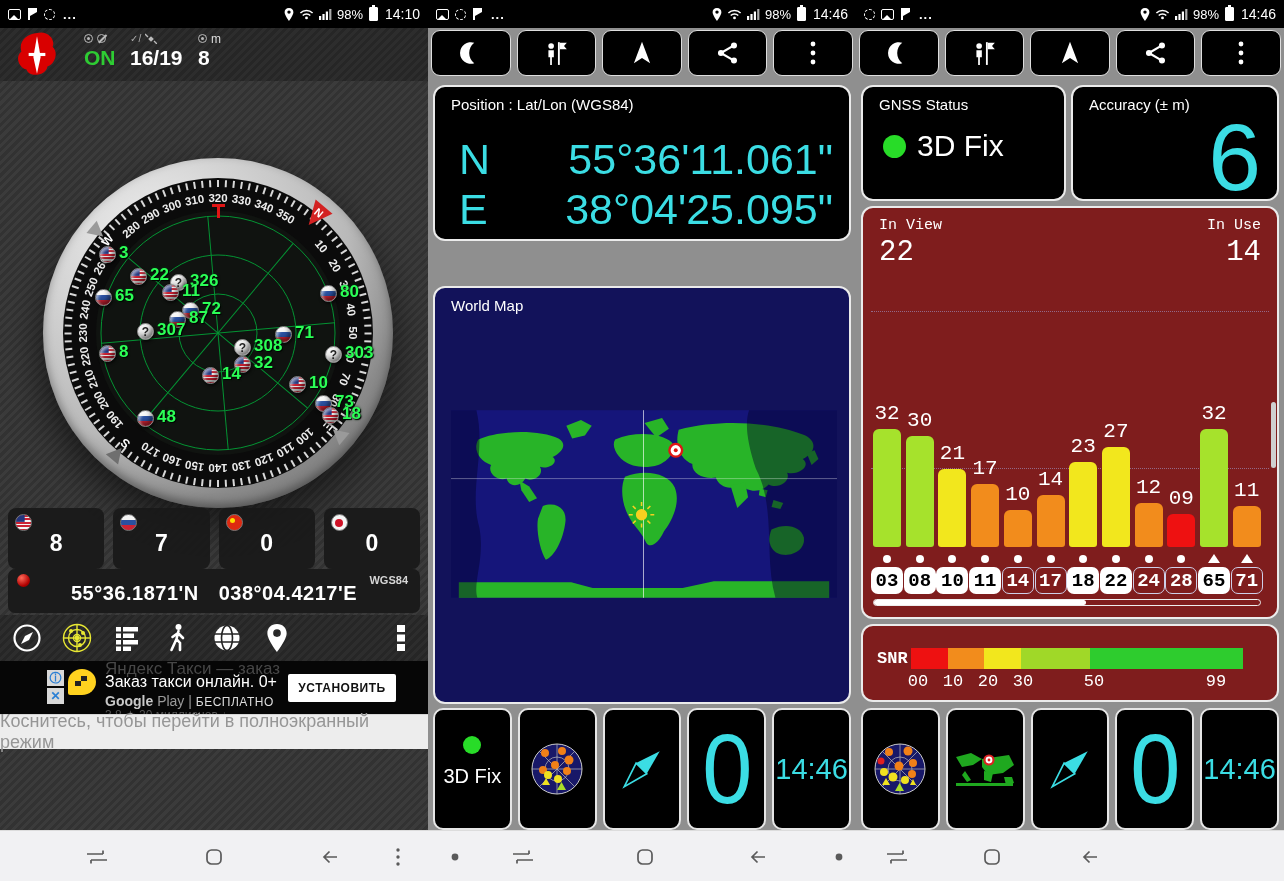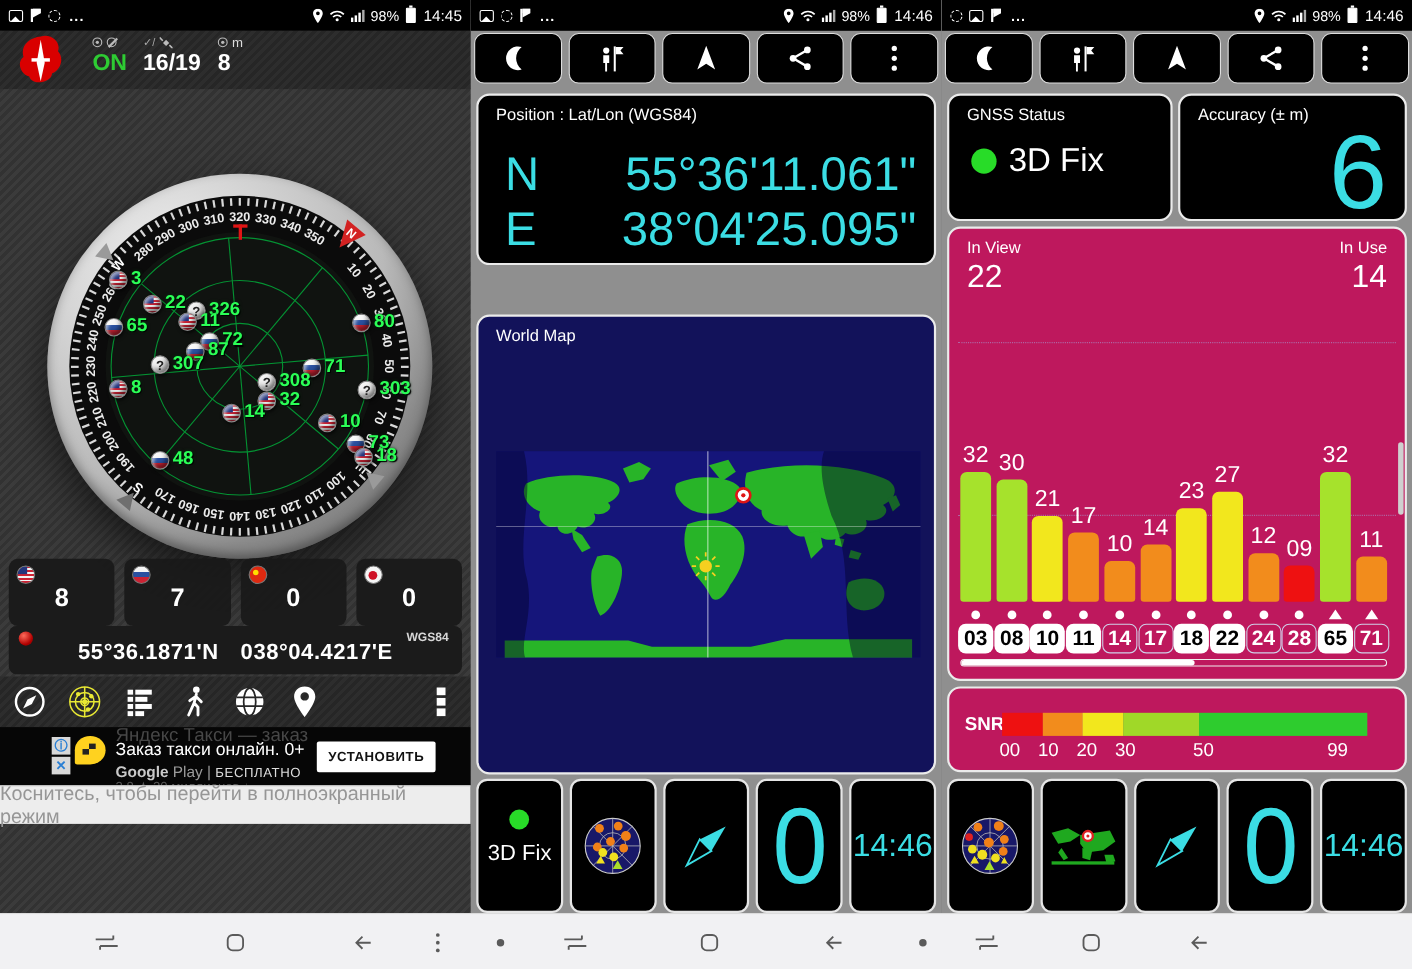--- a/index.html
+++ b/index.html
@@ -104,21 +104,21 @@
   .taxi-bubble:after{content:"";position:absolute;left:7px;top:7px;width:12px;height:10px;
     background:conic-gradient(#222 0 25%,#ffd21f 0 50%,#222 0 75%,#ffd21f 0);}
   .hint-bar{position:absolute;top:714px;left:0;width:428px;height:35px;background:#ededed;border-top:1px solid #d5d5d5;
     color:#969696;font-size:18px;display:flex;align-items:center;justify-content:center;}
 
   
   .btn-row{position:absolute;top:30px;left:0;width:428px;height:48px;display:flex;gap:6px;padding:0 3px;}
   .app-btn{flex:1;height:46px;background:#000;border:1.5px solid #dedede;border-radius:9px;
     display:flex;align-items:center;justify-content:center;}
   .card{position:absolute;background:#000;border:2px solid #ebebeb;border-radius:12px;}
-  .card-navy{background:#be185d;}
+  .card-navy{background:#7f1d1d;font-family:Liberation Mono, monospace;}
   .card-title{position:absolute;left:16px;top:9px;color:#fff;font-size:15px;}
   .cyan{color:#3bdde4;}
 
   .pos-card{left:5px;top:85px;width:418px;height:156px;}
   .pos-row{position:absolute;left:24px;right:16px;color:#3bdde4;font-size:43px;display:flex;justify-content:space-between;}
   .pos-row1{top:48px;} .pos-row2{top:98px;}
 
   .map-card{left:5px;top:286px;width:418px;height:418px;background:#12125a;}
   .worldmap{position:absolute;left:16px;top:120px;}
 
@@ -190,21 +190,21 @@
             <circle cx="8" cy="10.2" r="1.5" fill="#fff"></circle>
           </svg>
         <svg width="13" height="12" viewBox="0 0 13 12">
             <rect x="0" y="8" width="2.2" height="4" fill="#fff"></rect>
             <rect x="3.4" y="6" width="2.2" height="6" fill="#fff"></rect>
             <rect x="6.8" y="3.5" width="2.2" height="8.5" fill="#fff"></rect>
             <rect x="10.2" y="1" width="2.2" height="11" fill="#aaa"></rect>
           </svg>
         <span>98%</span>
         <span class="ic-batt"></span>
-        <span class="sb-time">14:45</span>
+        <span class="sb-time">14:10</span>
       </div>
     </div>
 
     <div class="app-header">
       <div class="logo-red">
         <svg width="42" height="48" viewBox="0 0 40 46">
             <path d="M20 2 C30 -1 38 8 35 15 C41 21 37 32 30 34 C29 43 12 45 10 37 C2 35 -1 24 5 20 C2 10 10 3 20 2 Z" fill="#d90000"></path>
             <path d="M20 5 L23.5 25 L20 41 L16.5 25 Z" fill="#fff"></path>
             <rect x="12" y="21" width="16" height="3" fill="#fff"></rect>
           </svg>

